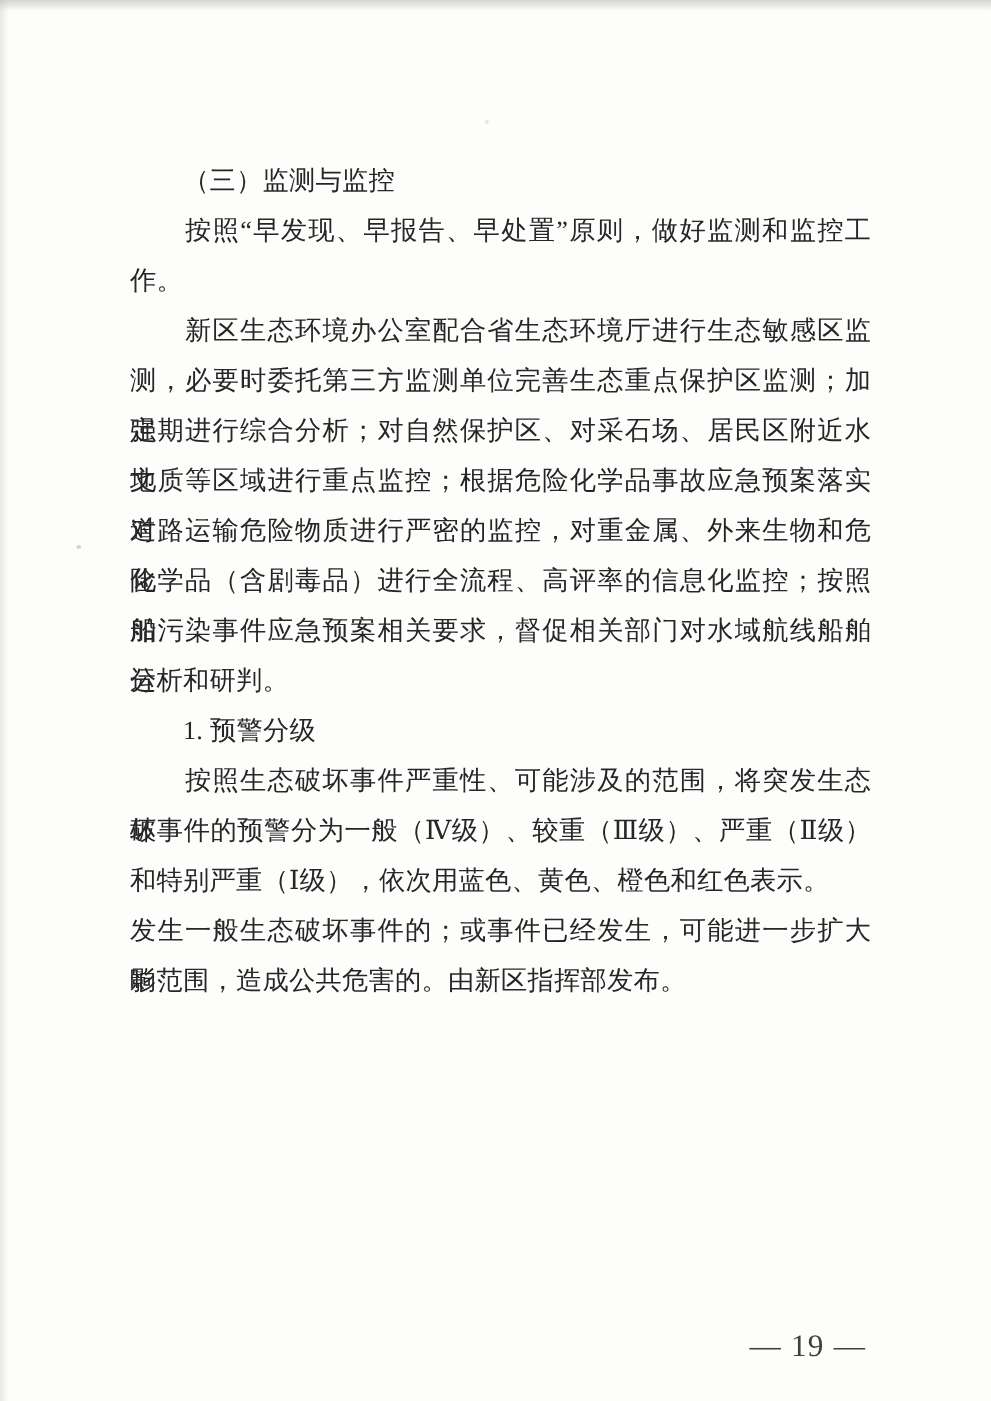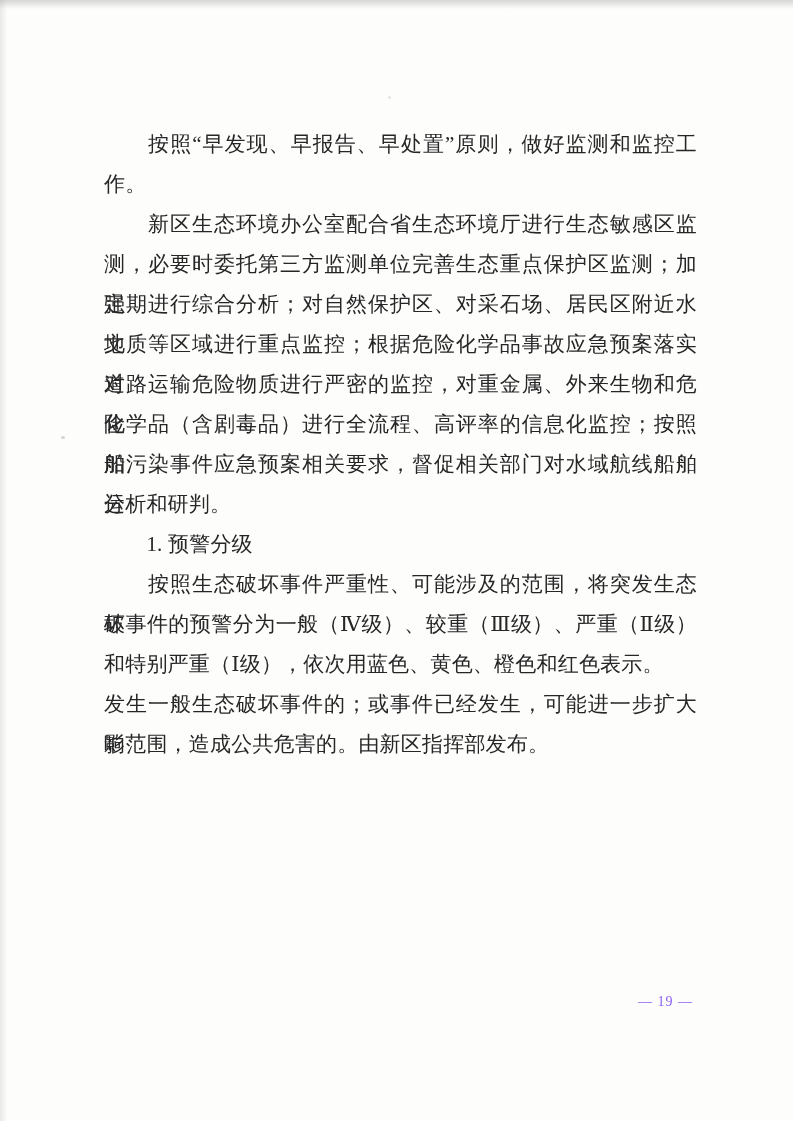--- a/index.html
+++ b/index.html
@@ -48,44 +48,45 @@
     text-rendering: optimizeLegibility;
   }
   .line.justify {
     white-space: normal;
     text-align: justify;
     text-align-last: justify;
     -moz-text-align-last: justify;
   }
   .footer {
     position: absolute;
-    top: 988px;
+    top: 1064px;
     right: 100px;
-    font-size: 14px;
+    font-size: 25px;
     line-height: 28px;
-    color: #8b5cf6;
+    color: #404040;
     letter-spacing: 1px;
   }
   .speck {
     position: absolute;
     background: rgba(120,120,120,0.30);
     border-radius: 50%;
     pointer-events: none;
   }
   .speck.s1 { left: 61px; top: 436px; width: 4px; height: 3px; }
   .speck.s2 { left: 388px; top: 96px;  width: 3px; height: 3px; background: rgba(140,140,140,0.22); }
   .speck.s3 { left: 478px; top: 742px; width: 3px; height: 3px; background: rgba(140,140,140,0.18); }
 </style>
 </head>
 <body>
 
 <div class="page">
 
   <div class="doc-body" id="doc-body">
 
+  <div class="line">　　（三）监测与监控</div>
       <div class="line justify">　　按照“早发现、早报告、早处置”原则，做好监测和监控工</div>
       <div class="line">作。</div>
       <div class="line justify">　　新区生态环境办公室配合省生态环境厅进行生态敏感区监</div>
       <div class="line justify">测，必要时委托第三方监测单位完善生态重点保护区监测；加强</div>
       <div class="line justify">定期进行综合分析；对自然保护区、对采石场、居民区附近水文</div>
       <div class="line justify">地质等区域进行重点监控；根据危险化学品事故应急预案落实对</div>
       <div class="line justify">道路运输危险物质进行严密的监控，对重金属、外来生物和危险</div>
       <div class="line justify">化学品（含剧毒品）进行全流程、高评率的信息化监控；按照船</div>
       <div class="line justify">舶污染事件应急预案相关要求，督促相关部门对水域航线船舶运</div>
       <div class="line">分析和研判。</div>

